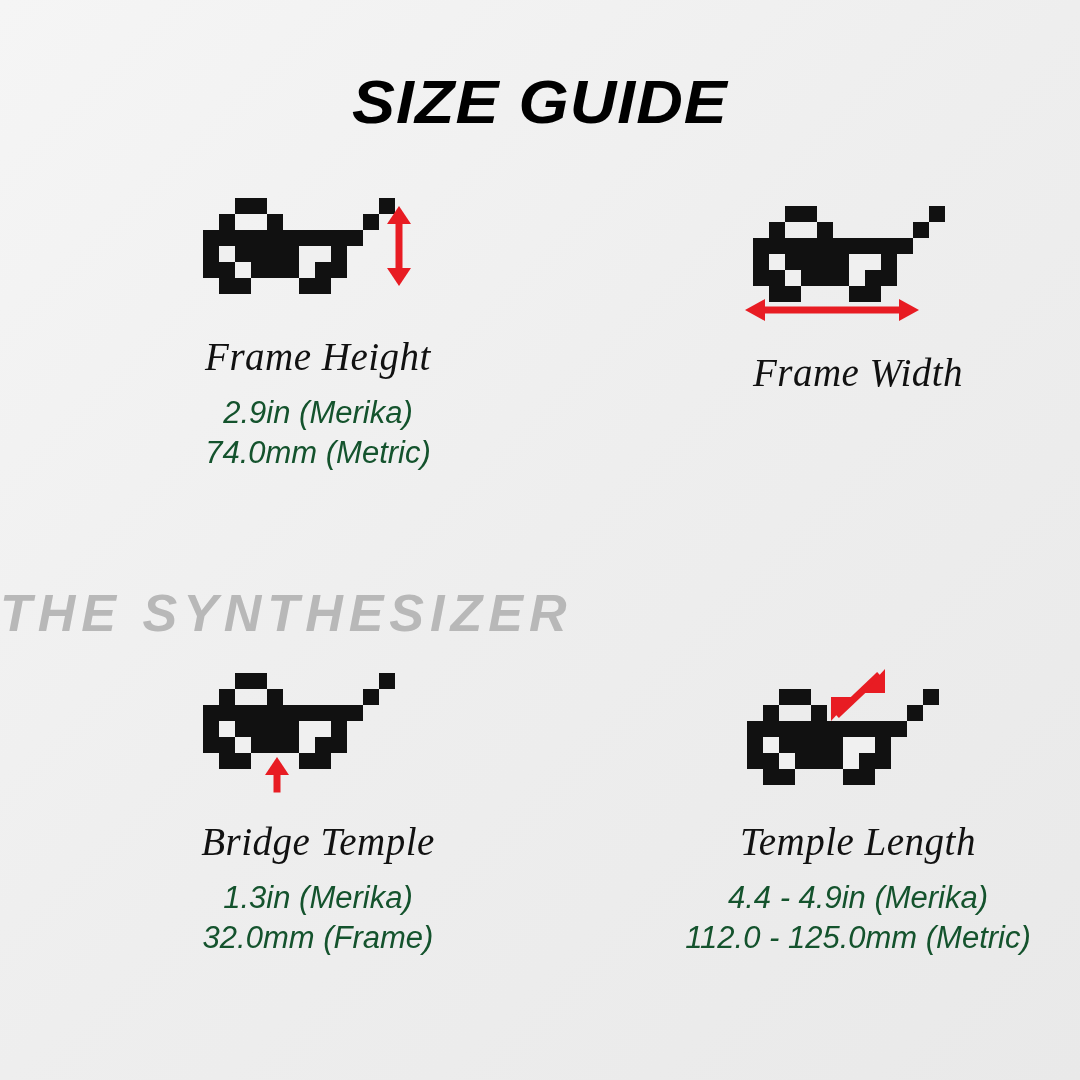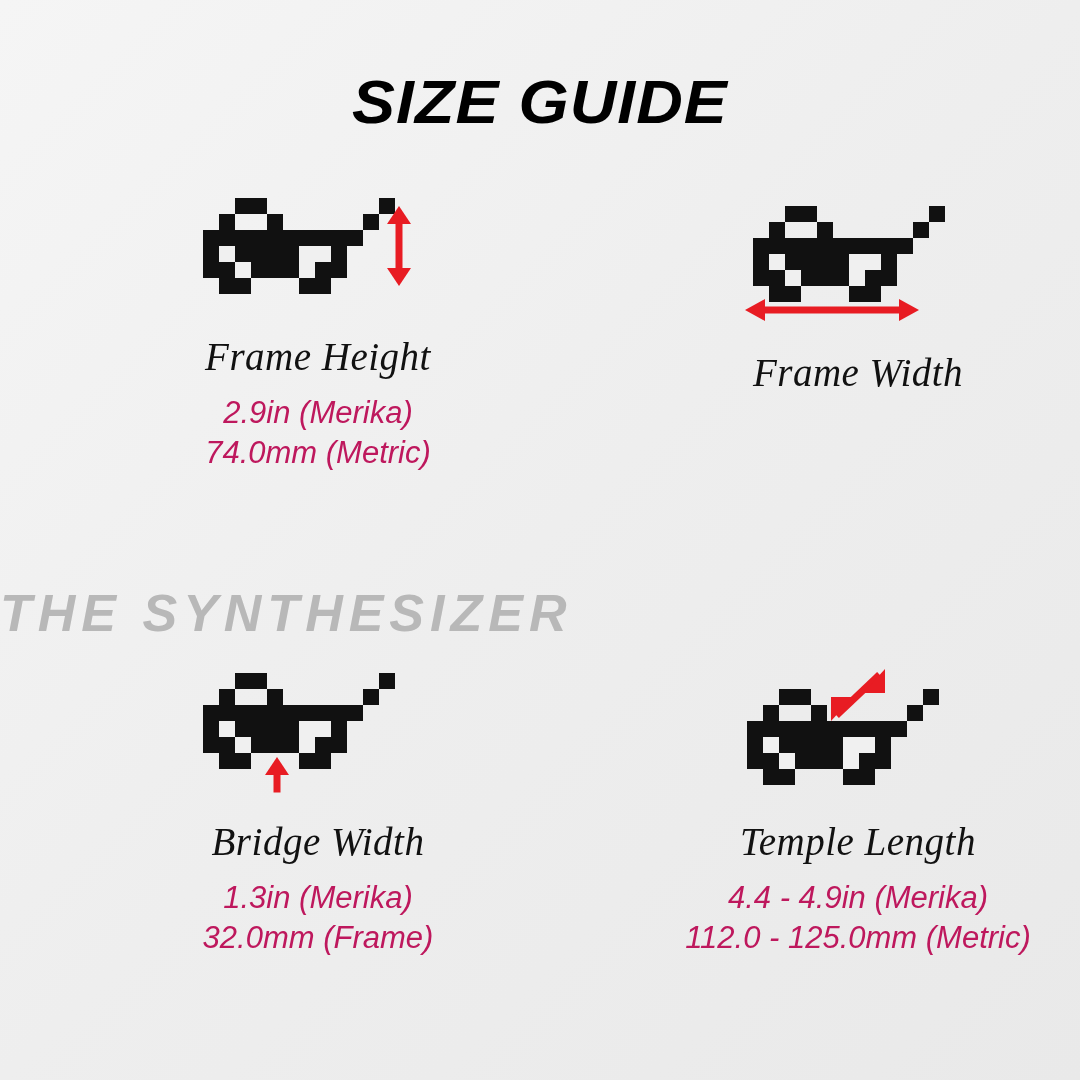--- a/index.html
+++ b/index.html
@@ -80,21 +80,21 @@
     font-family: "Liberation Serif", serif;
     font-size: 39px;
     color: #111111;
     margin-top: 14px;
     letter-spacing: 0.5px;
   }
 
   .measure {
     font-family: "Liberation Sans", sans-serif;
     font-size: 31px;
-    color: #be185d;
+    color: #14532d;
     margin-top: 16px;
   }
   .measure.second {
     margin-top: 4px;
   }
 </style>
 </head>
 <body>
 
 <div class="page">
@@ -206,21 +206,21 @@
             <rect x="96" y="56" width="32" height="16"></rect>
             <rect x="96" y="72" width="16" height="16"></rect>
           </g>
 
           <g stroke="#e81c23" stroke-width="7" fill="none" stroke-linecap="square">
             <line x1="74" y1="124" x2="74" y2="104"></line>
           </g>
           <polygon points="74,92 62,110 86,110" fill="#e81c23"></polygon>
         </svg>
       </div>
-      <div class="label">Bridge Width</div>
+      <div class="label">Bridge Temple</div>
       <div class="measure">1.3in (Merika)</div>
       <div class="measure second">32.0mm (Frame)</div>
     </div>
 
     <div class="cell cell-br">
       <div class="icon-wrap">
         <svg width="230" height="130" viewBox="0 0 230 130" xmlns="http://www.w3.org/2000/svg">
           <g fill="#111111">
             <rect x="36" y="24" width="16" height="16"></rect>
             <rect x="52" y="24" width="16" height="16"></rect>

